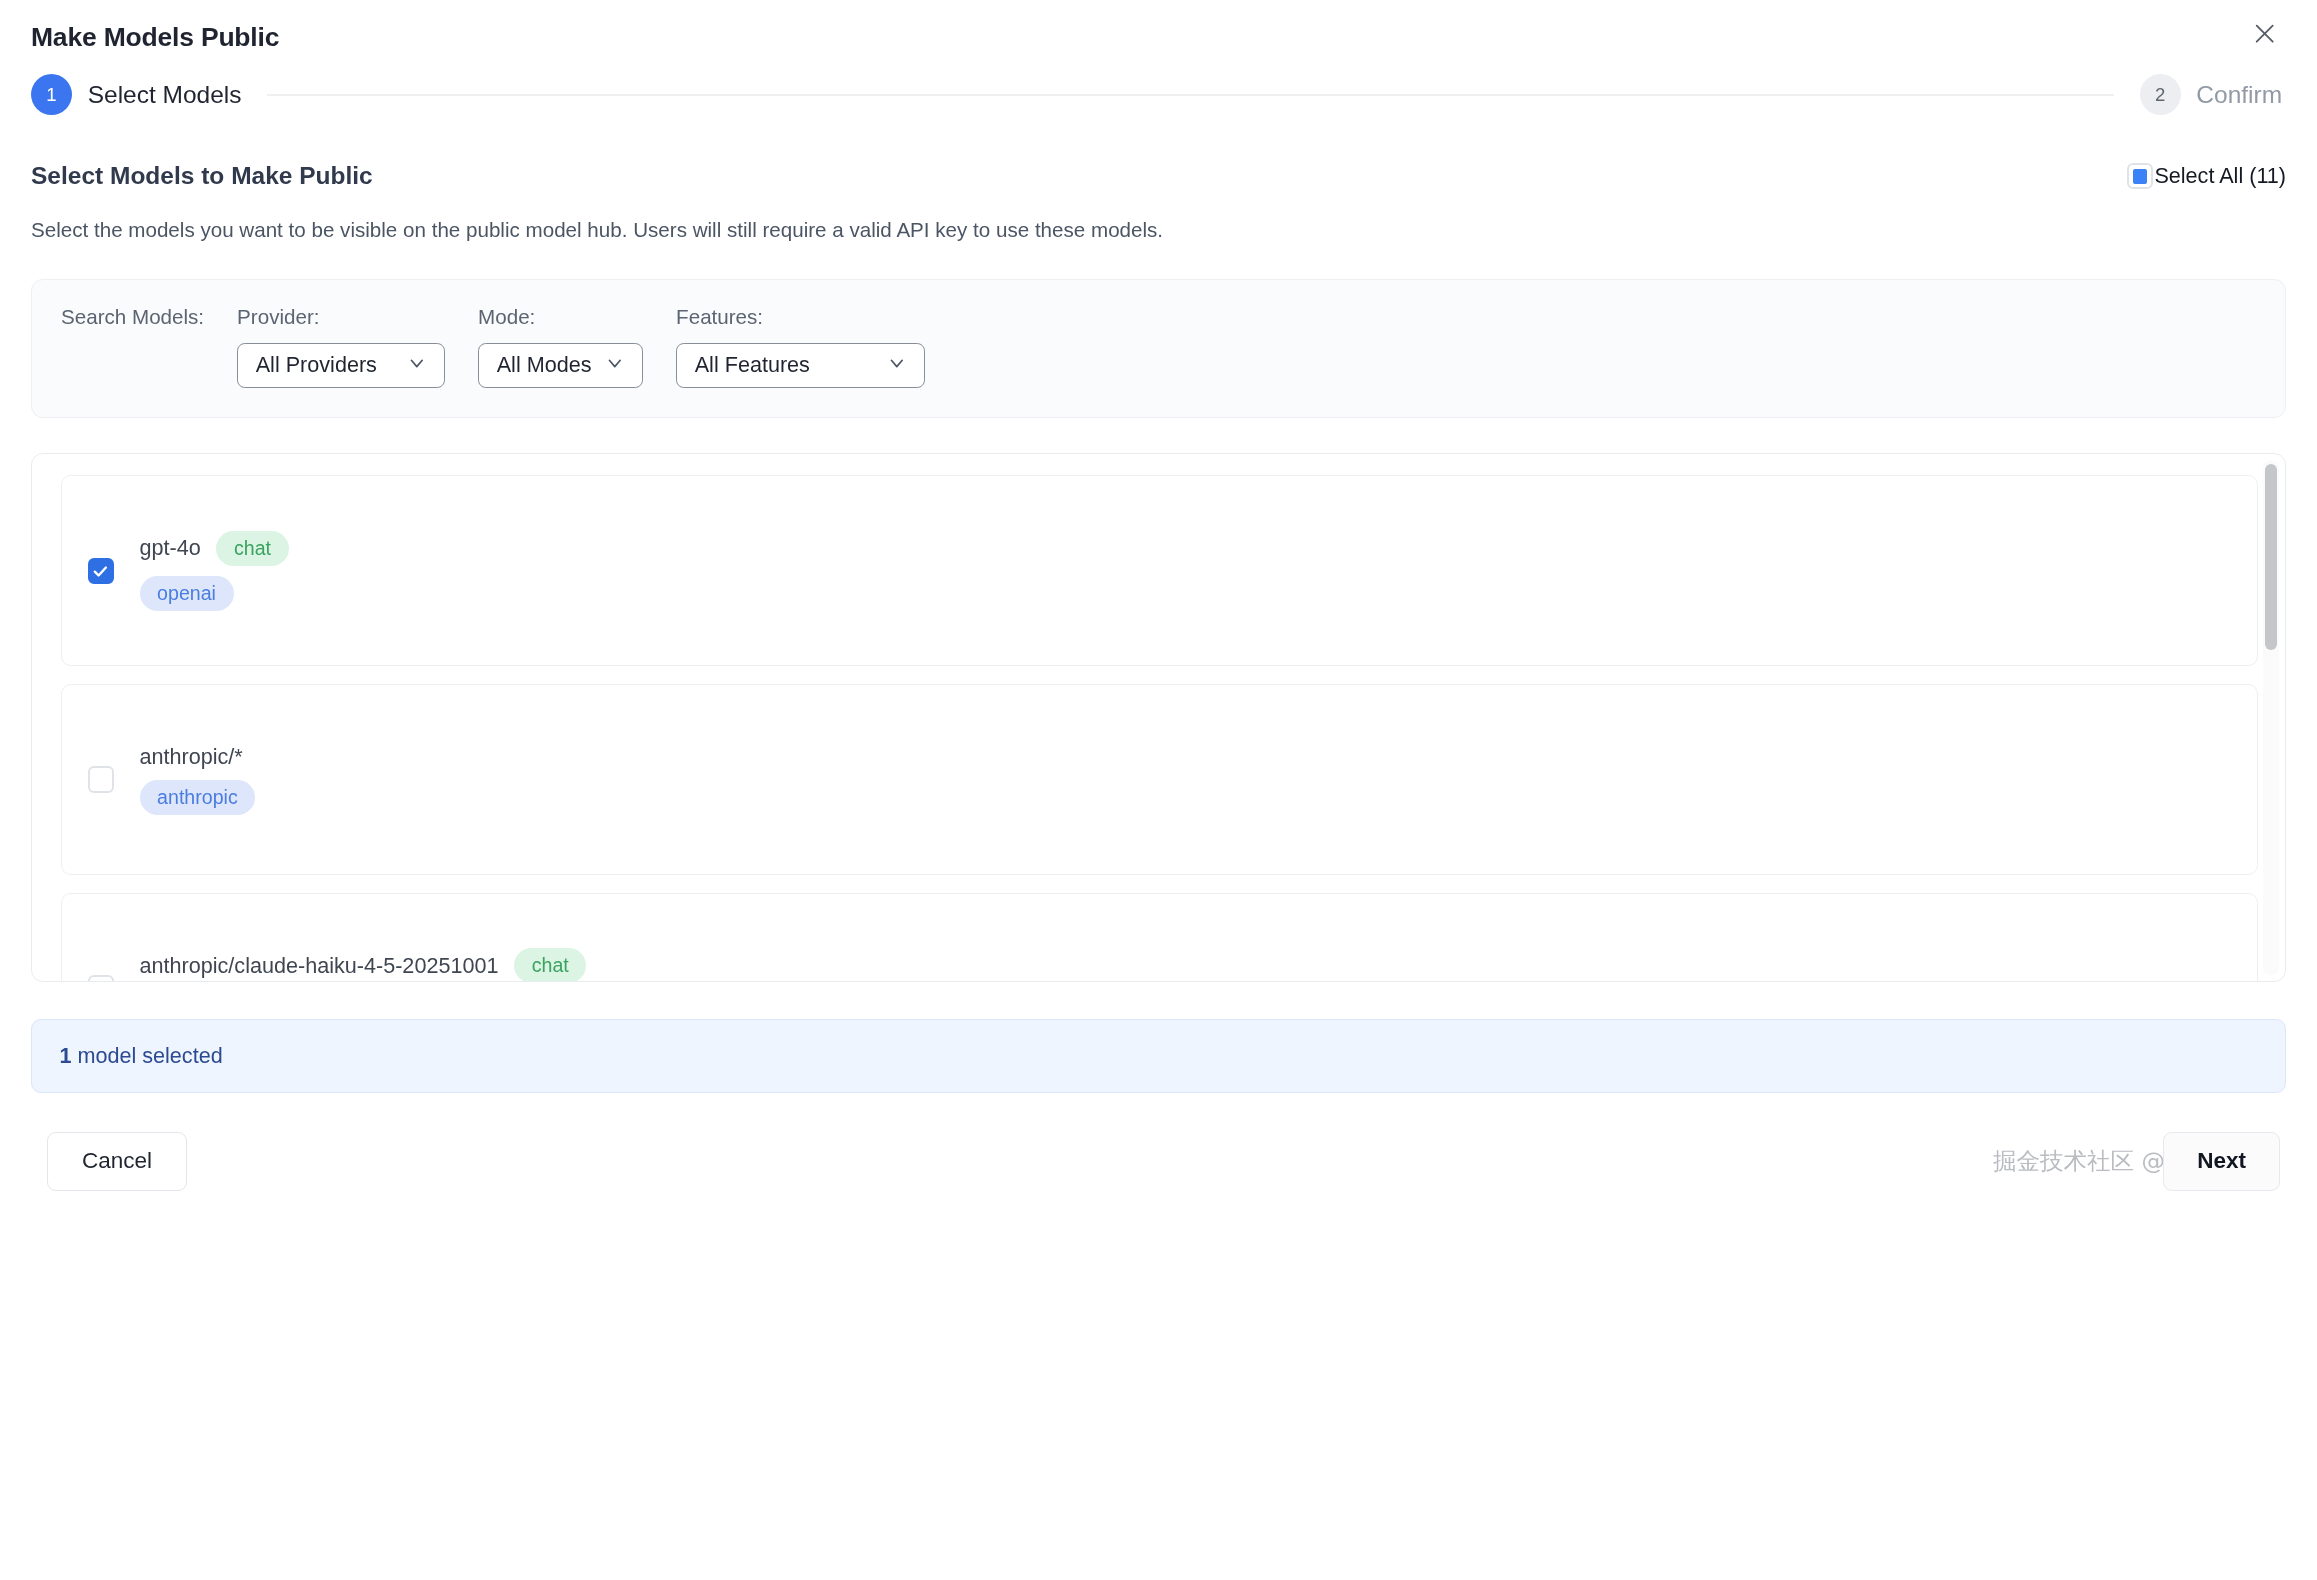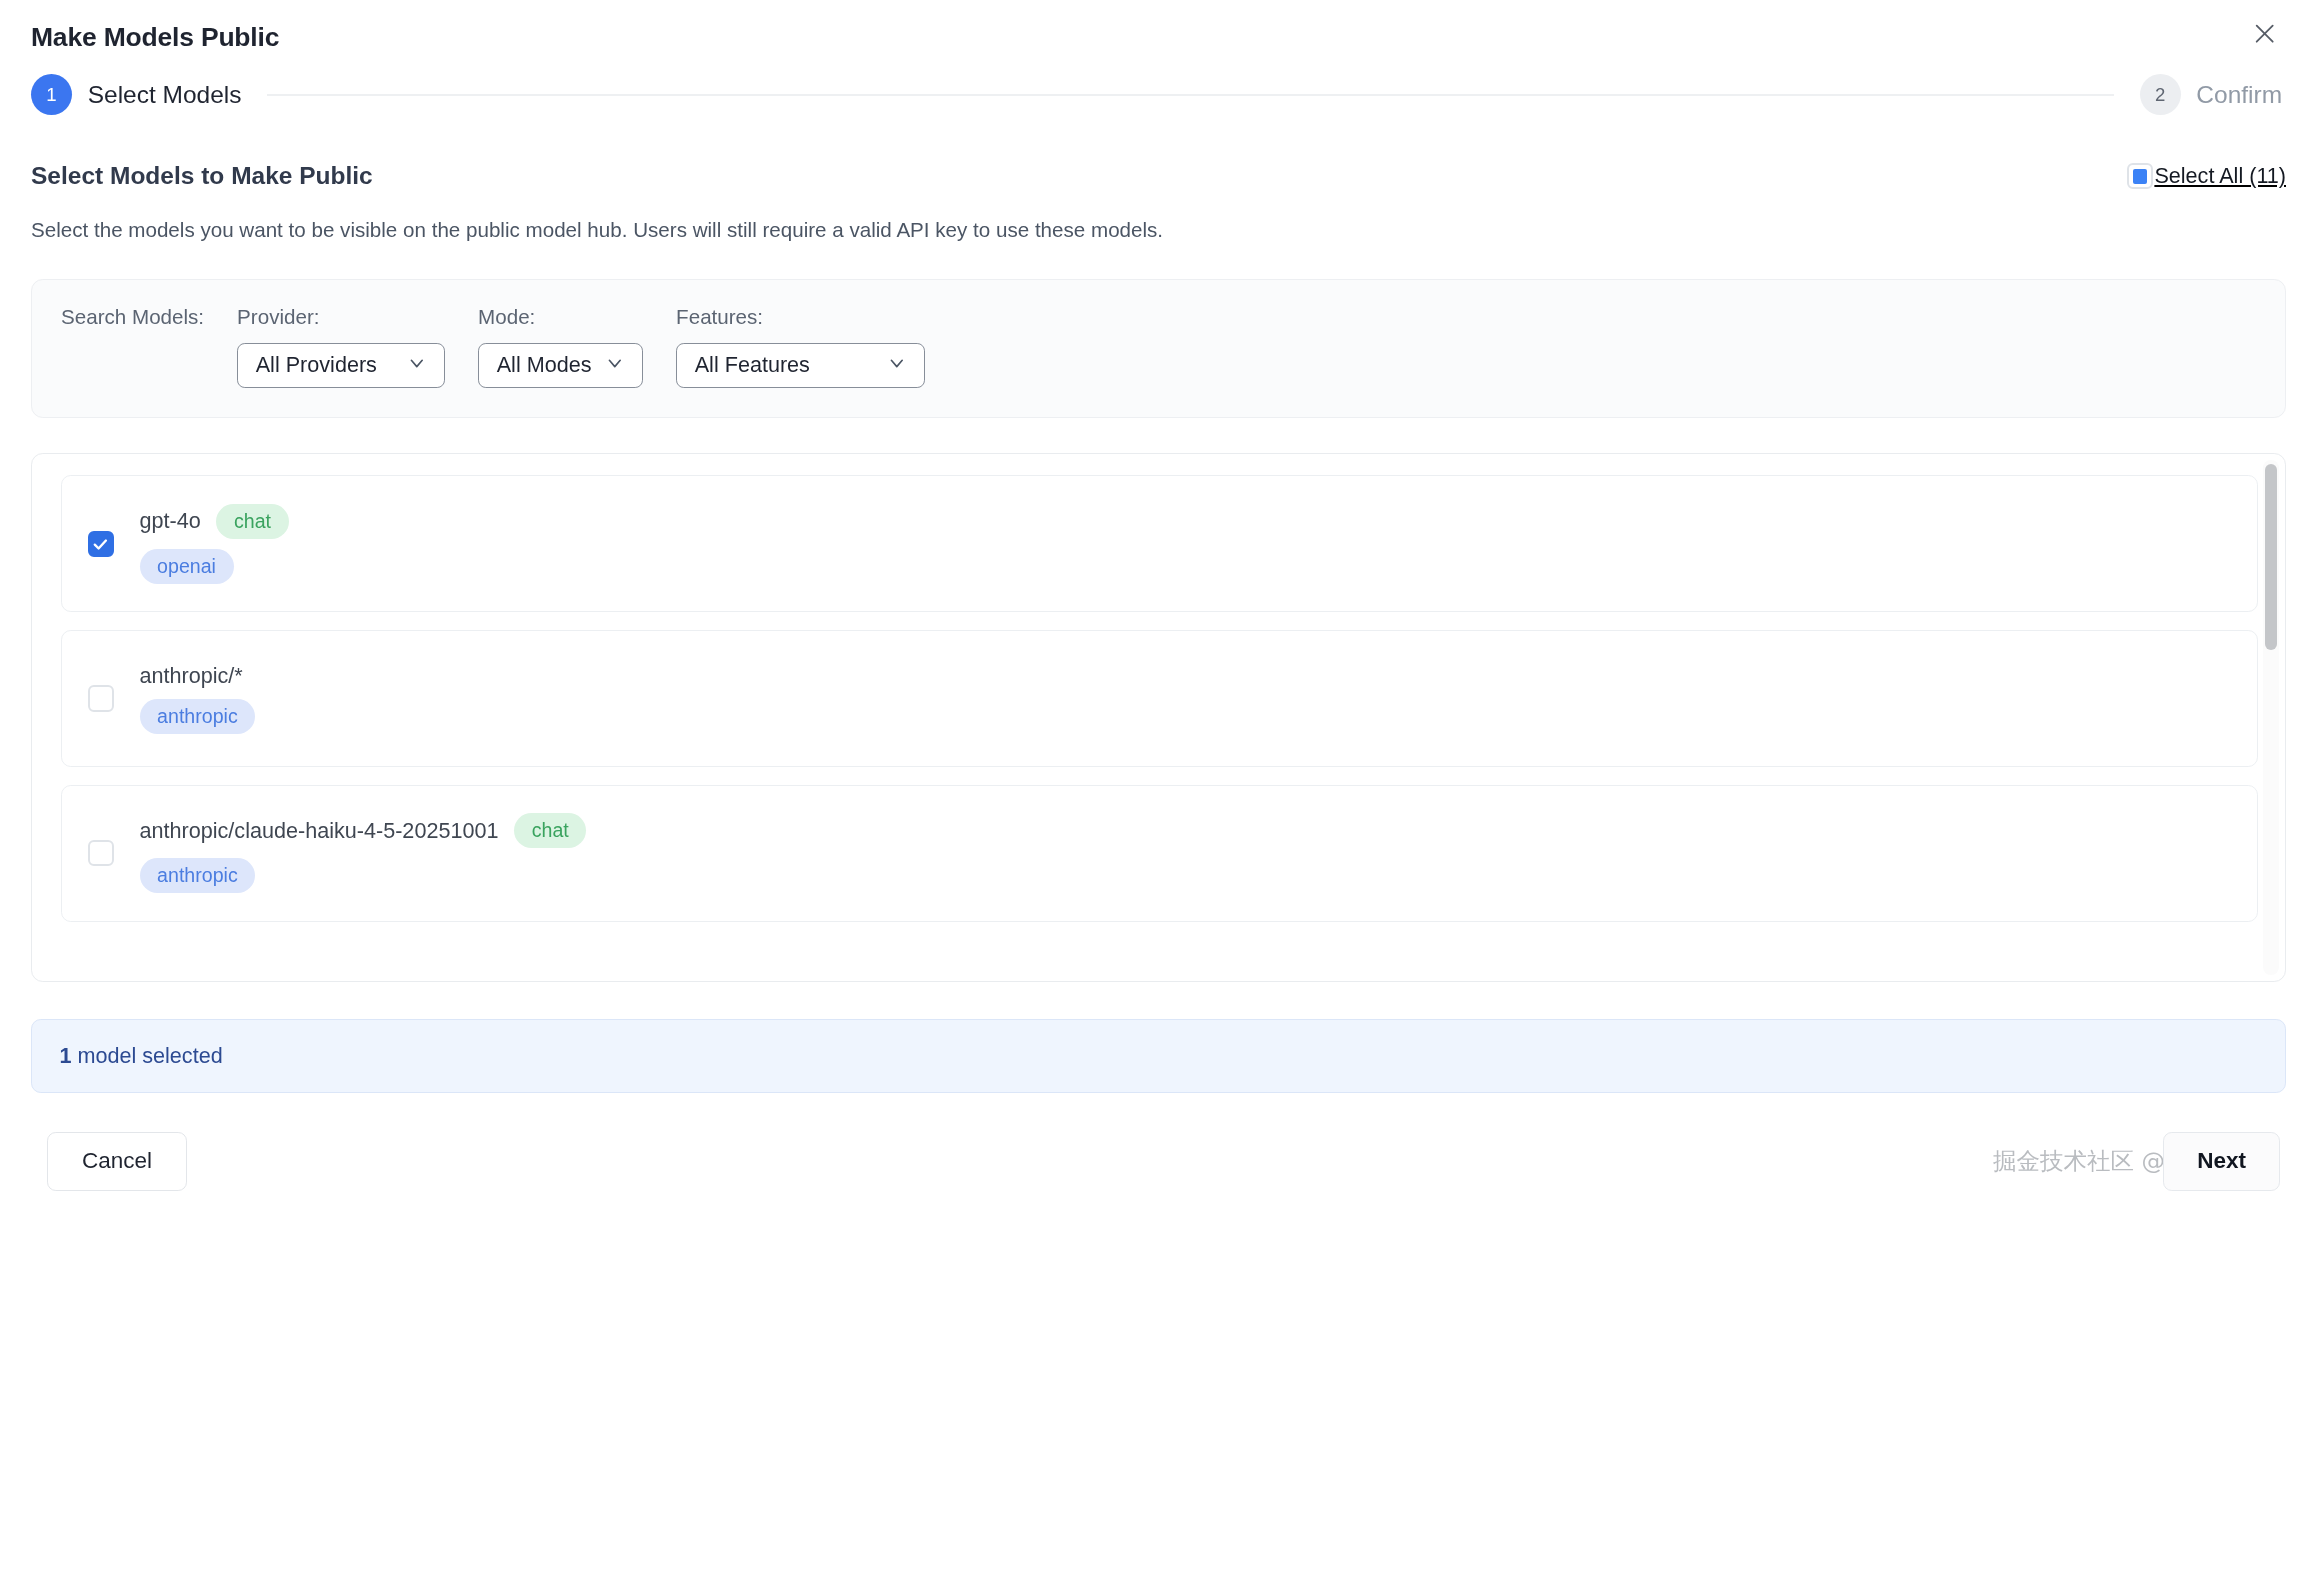--- a/index.html
+++ b/index.html
@@ -94,21 +94,20 @@
     font-size: 24.5px;
     font-weight: 700;
     color: #313a4c;
     margin: 0;
   }
   .select-all {
     display: flex;
     align-items: center;
     gap: 1px;
     cursor: pointer;
-    text-decoration: underline;
   }
   .select-all-label {
     font-size: 21.6px;
     color: #141922;
     font-weight: 400;
   }
   .cb {
     width: 26.5px;
     height: 26.5px;
     border-radius: 5.9px;
@@ -206,21 +205,21 @@
   .list-scroll {
     position: absolute;
     inset: 0;
     padding: 21.6px 27.4px 0 29px;
     overflow: hidden;
   }
   .model-card {
     border: 1px solid #eceff2;
     border-radius: 9.8px;
     background: #ffffff;
-    height: 137px;
+    height: 191px;
     margin-bottom: 17.6px;
     display: flex;
     align-items: center;
     padding: 0 25.5px;
     gap: 25.5px;
   }
   .model-body { display: flex; flex-direction: column; gap: 9.8px; }
   .model-row-top {
     display: flex;
     align-items: center;

